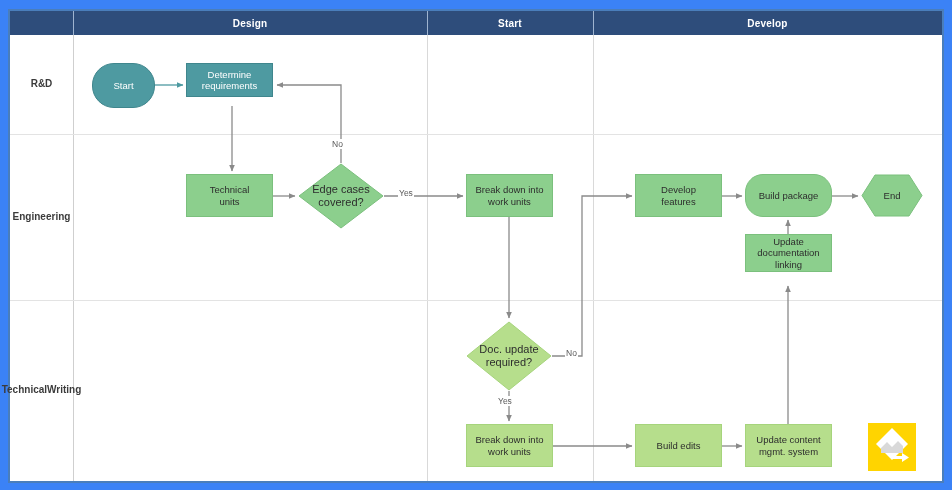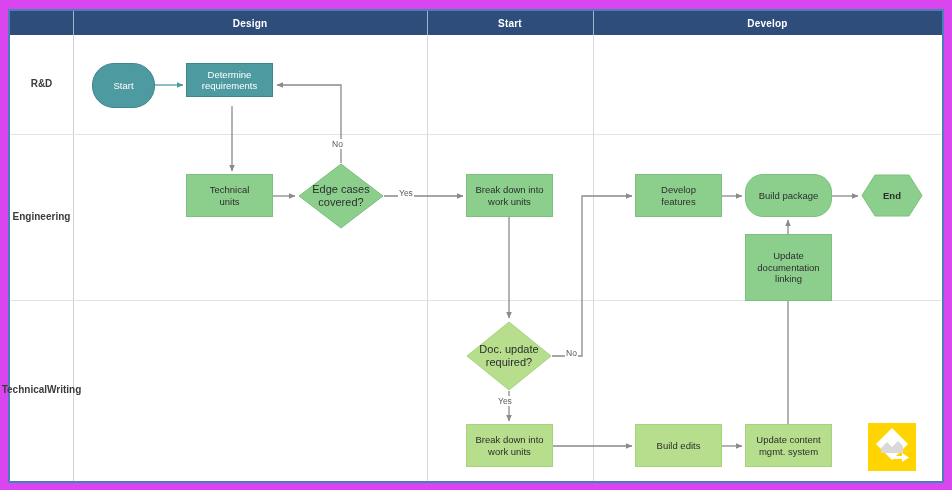--- a/index.html
+++ b/index.html
@@ -5,21 +5,21 @@
   html, body {
     margin: 0;
     padding: 0;
     background: #ffffff;
     font-family: "Liberation Sans", sans-serif;
   }
   #canvas {
     position: relative;
     width: 952px;
     height: 490px;
-    background: #d946ef;
+    background: #3b82f6;
     overflow: hidden;
   }
   
   #frame {
     position: absolute;
     left: 8px;
     top: 9px;
     width: 936px;
     height: 474px;
     border: 2px solid #4a7ebb;
@@ -125,21 +125,21 @@
     width: 100%; height: 100%;
     display: flex;
     align-items: center;
     justify-content: center;
     text-align: center;
     font-size: 11px;
     color: #2d2d2d;
     line-height: 1.2;
     pointer-events: none;
   }
-  .hexa-wrap { position: absolute; font-weight: bold; }
+  .hexa-wrap { position: absolute; }
   .hexa-wrap svg { display: block; }
   .hexa-label {
     position: absolute;
     left: 0; top: 0;
     width: 100%; height: 100%;
     display: flex;
     align-items: center;
     justify-content: center;
     font-size: 9.5px;
     color: #2d2d2d;
@@ -296,21 +296,21 @@
 
   <div class="hexa-wrap" style="left:861px; top:174px; width:62px; height:43px;">
     <svg width="62" height="43" viewBox="0 0 62 43">
       <polygon points="14,1 48,1 61,21.5 48,42 14,42 1,21.5" fill="#8ccf8d" stroke="#7bc07d" stroke-width="1"></polygon>
     </svg>
     <div class="hexa-label">
       <span>End</span>
     </div>
   </div>
 
-  <div class="node green" style="left:745px; top:234px; width:87px; height:67px;">
+  <div class="node green" style="left:745px; top:234px; width:87px; height:38px;">
     <div>
       <div>Update</div>
       <div>documentation</div>
       <div>linking</div>
     </div>
   </div>
 
   <div class="diamond-wrap" style="left:466px; top:321px; width:86px; height:70px;">
     <svg width="86" height="70" viewBox="0 0 86 70">
       <polygon points="43,1 85,35 43,69 1,35" fill="#b6de8c" stroke="#a6d47c" stroke-width="1"></polygon>

